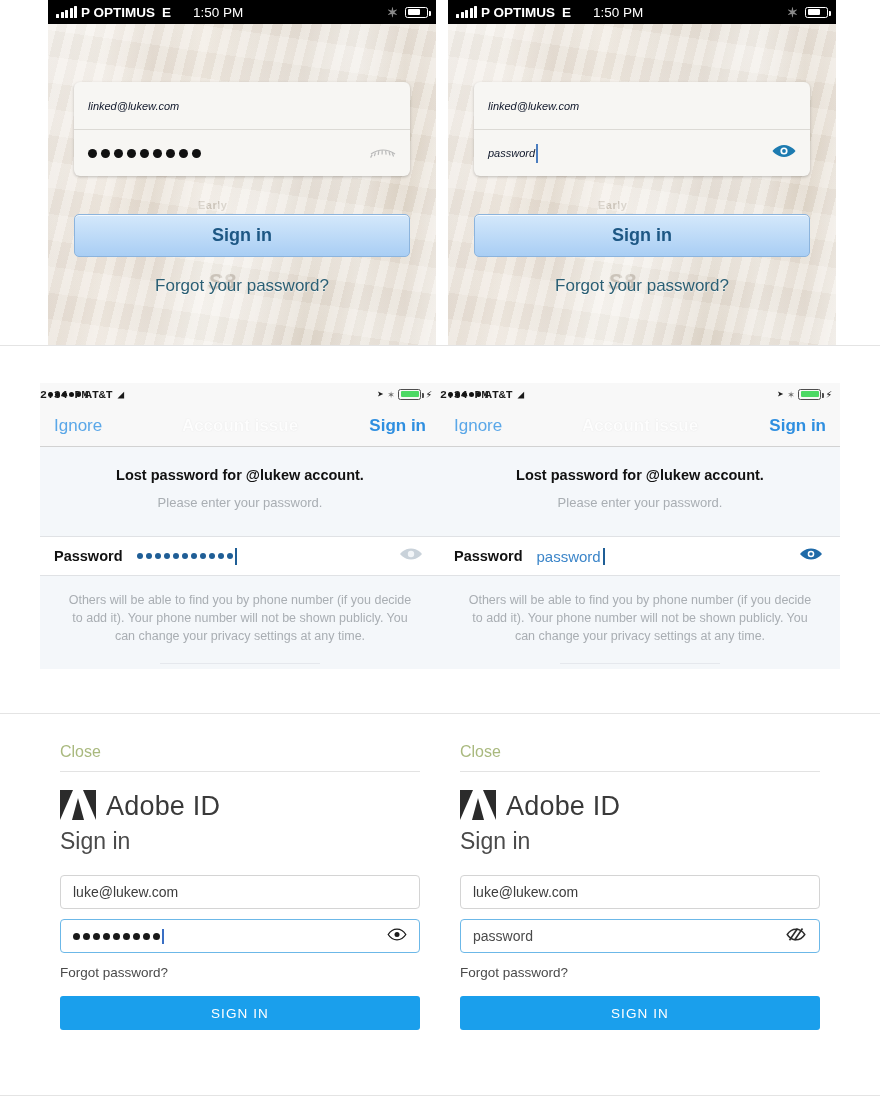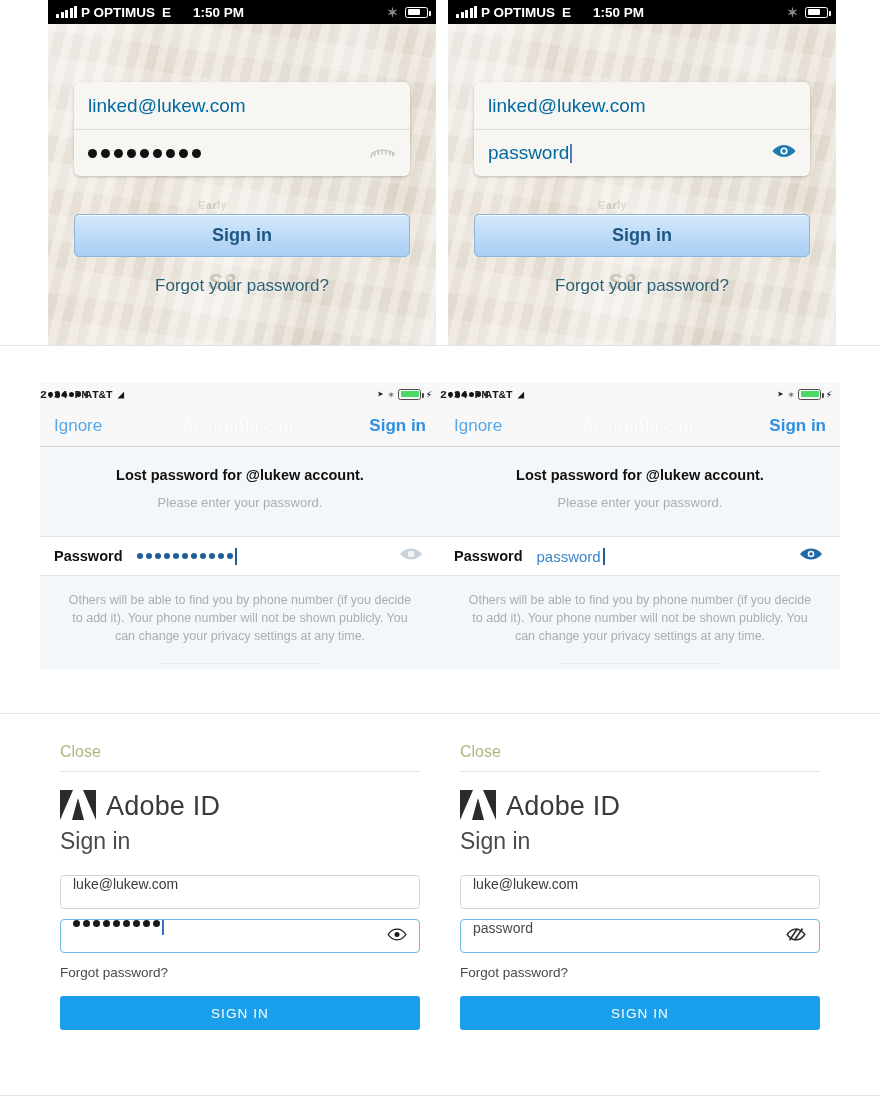--- a/index.html
+++ b/index.html
@@ -41,36 +41,36 @@
     background:#000; color:#fff; display:flex; align-items:center; padding:0 8px;
     font-size:13px; font-weight:700;text-align:center;
   }
   .sb-bars { display:inline-flex; align-items:flex-end; gap:1.5px; height:11px; margin-right:4px; }
   .sb-bars i { width:3px; background:#fff; display:block; border-radius:.5px; }
   .sb-bars i:nth-child(1){height:4px;} .sb-bars i:nth-child(2){height:6px;}
   .sb-bars i:nth-child(3){height:8px;} .sb-bars i:nth-child(4){height:10px;}
   .sb-bars i:nth-child(5){height:12px;}
   .sb-carrier { font-size:13.5px; font-weight:700; }
   .sb-net { font-size:13.5px; font-weight:700; margin-left:7px; }
-  .sb-time { font-size:13.5px; font-weight:700; margin-left:22px; }
+  .sb-time { font-size:13.5px; font-weight:400; margin-left:22px; }
   .sb-right { margin-left:auto; display:flex; align-items:center; gap:7px; }
   .sb-bt { font-size:13px; color:#8a8a8a; }
   .batt-d { width:23px; height:11px; border:1.4px solid #fff; border-radius:2.5px; position:relative; }
   .batt-d::after{ content:""; position:absolute; right:-4px; top:3px; width:2px; height:5px; background:#fff; border-radius:0 1px 1px 0;}
   .batt-d i { position:absolute; left:1.5px; top:1.5px; bottom:1.5px; width:12px; background:#fff; border-radius:1px; display:block;}
 
   .ln-card {
     position:absolute; left:26px; top:82px; width:336px;
     background:#f7f6f3; border-radius:6px;
     box-shadow:0 1px 3px rgba(0,0,0,.22);
     overflow:hidden;
   }
   .ln-field { height:47px; display:flex; align-items:center; padding:0 14px; position:relative; }
   .ln-field + .ln-field { border-top:1px solid #dcdad5; }
-  .ln-field .val { font-size:19px; color:#0369a1; }
+  .ln-field .val { font-size:11px; color:#0f172a;font-style:italic; }
   .ln-dots { display:inline-flex; gap:4px; align-items:center; }
   .ln-dots i { width:9px; height:9px; border-radius:50%; background:#111; display:block; }
   .ln-caret { display:inline-block; width:2px; height:19px; background:#4b7dbf; margin-left:1px; vertical-align:-4px; }
   .ln-eye { position:absolute; right:13px; top:50%; transform:translateY(-50%); }
 
   .ln-signin {
     position:absolute; left:26px; top:214px; width:336px; height:43px;
     border-radius:5px; border:1px solid #8cb4dd;
     background:linear-gradient(#d4e8fb, #a9cef4);
     color:#1d5784; font-size:18px; font-weight:700;
@@ -150,21 +150,21 @@
   .ad-close { font-size:16px; color:#a9b97e; padding:12px 20px 10px; }
   .ad-hr { height:1px; background:#e3e3e3; margin:0 20px; }
   .ad-body { padding:18px 20px 8px 20px; }
   .ad-logo-row { display:flex; align-items:center; gap:10px; }
   .ad-logo { width:36px; height:32px; flex:none; }
   .ad-brand { font-size:27px; color:#3a3a3a; font-weight:400; letter-spacing:.2px; }
   .ad-signin { font-size:23px; color:#4a4a4a; margin-top:6px; font-weight:400; }
 
   .ad-input {
     height:34px; border:1px solid #d4d4d4; border-radius:4px;
-    display:flex; align-items:flex-start; padding:0 12px;
+    display:flex; align-items:center; padding:0 12px;
     font-size:14px; color:#3c3c3c; background:#fff; position:relative;
   }
   .ad-input.first { margin-top:20px; }
   .ad-input.focus { border:1px solid #6cb8e8; margin-top:10px; }
   .ad-dots { display:inline-flex; gap:3px; align-items:center; }
   .ad-dots i { width:7px; height:7px; border-radius:50%; background:#1a1a1a; display:block; }
   .ad-caret { display:inline-block; width:2px; height:15px; background:#3a6fc4; margin-left:2px; }
   .ad-ph { color:#4a4a4a; font-size:14px; }
   .ad-eye { position:absolute; right:12px; top:50%; transform:translateY(-50%); }
   .ad-forgot { font-size:13.5px; color:#4a4a4a; margin-top:12px; }

